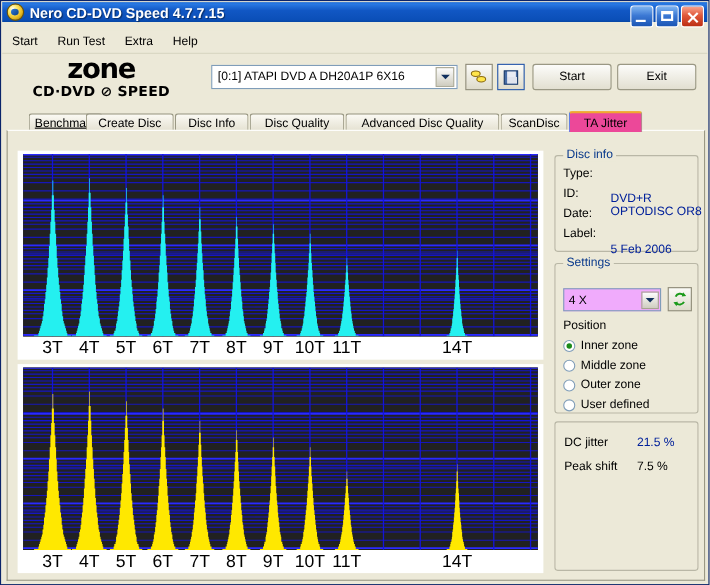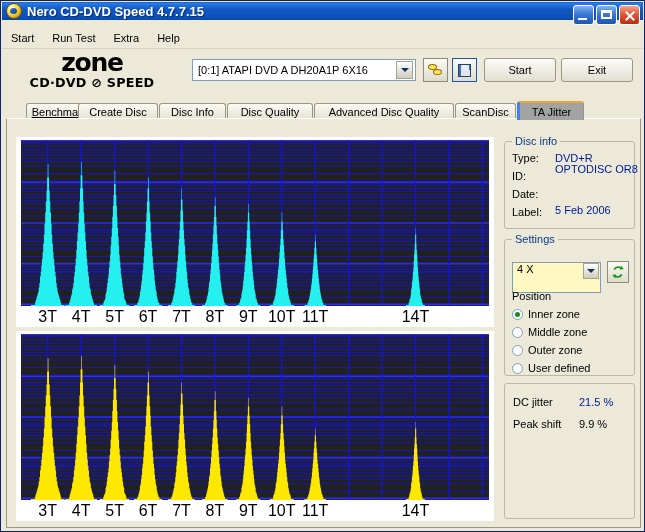--- a/index.html
+++ b/index.html
@@ -129,22 +129,22 @@
   .tab{
     position:absolute;top:2px;height:16px;
     background:linear-gradient(180deg,#fbfaf4,#e4e1d1);
     border:1px solid #9a9884;border-bottom:none;
     border-radius:3px 3px 0 0;box-sizing:border-box;
     font-size:11px;color:#000;cursor:pointer;
     display:flex;align-items:center;justify-content:center;
     white-space:nowrap;padding:0 4px;
   }
   .tab.active{
-    top:0;height:19px;background:#a3a3a3;
-    border-top:2px solid #f0a830;border-left:3px solid #3b82f6;border-right:1px solid #9a9884;
+    top:0;height:19px;background:#ec4899;
+    border-top:2px solid #f0a830;border-left:1px solid #3b82f6;border-right:1px solid #9a9884;
     z-index:5;
   }
 
   
   .panel{
     position:absolute;left:5px;top:117px;width:635px;height:410px;
     background:#ece9d8;border:1px solid #9a9884;border-top-color:#fff;
     box-sizing:border-box;
   }
 
@@ -168,26 +168,26 @@
   .group>legend,.grouptitle{
     position:absolute;top:-7px;left:7px;background:#ece9d8;padding:0 3px;
     font-size:11px;color:#0a3a8c;
   }
   #grp-discinfo{left:497px;top:22px;width:131px;height:88px;}
   #grp-settings{left:497px;top:120px;width:131px;height:137px;}
   #grp-stats{left:497px;top:264px;width:131px;height:136px;}
 
   .inforow{position:absolute;font-size:11px;white-space:nowrap;}
   .infolabel{left:7px;color:#000;}
-  .infoval{left:50px;color:#00209a;}
+  .infoval{left:50px;color:#00209a;margin-top:23px;}
 
   .selectbox{
-    position:absolute;left:7px;top:22px;width:89px;height:31px;
-    background:#fef9c3;border:1px solid #7f9db9;box-sizing:border-box;
-    display:flex;align-items:flex-start;cursor:pointer;
+    position:absolute;left:7px;top:22px;width:89px;height:21px;
+    background:#f0abfc;border:1px solid #7f9db9;box-sizing:border-box;
+    display:flex;align-items:center;cursor:pointer;
   }
   .selectbox .val{padding-left:4px;font-size:11px;color:#000;flex:1;}
   .selectbox .arrowbox{
     width:16px;height:16px;margin-right:1px;flex:0 0 auto;
     background:linear-gradient(180deg,#fdfdfd,#cfcdc0);
     border:1px solid #a6a48f;box-sizing:border-box;
     display:flex;align-items:center;justify-content:center;
   }
   #btn-refresh{
     position:absolute;left:102px;top:21px;width:22px;height:22px;
@@ -464,21 +464,21 @@
         </div>
     </div>
 
     <div class="group" id="grp-discinfo">
       <div class="grouptitle">Disc info</div>
       <div class="inforow infolabel" style="top:10px">Type:</div>
       <div class="inforow infoval" style="top:10px">DVD+R</div>
       <div class="inforow infolabel" style="top:28px">ID:</div>
       <div class="inforow infoval" style="top:21px">OPTODISC OR8</div>
       <div class="inforow infolabel" style="top:46px">Date:</div>
-      <div class="inforow infoval" style="top:62px">5 Feb 2006</div>
+      <div class="inforow infoval" style="top:56px">5 Feb 2006</div>
       <div class="inforow infolabel" style="top:64px">Label:</div>
       <div class="inforow infoval" style="top:64px"></div>
     </div>
 
     <div class="group" id="grp-settings">
       <div class="grouptitle">Settings</div>
 
       <div class="selectbox">
         <span class="val">4 X</span>
         <span class="arrowbox">
@@ -514,17 +514,17 @@
         <span>User defined</span>
       </div>
 
       <div class="mbbox" style="top:146px">0000 MB</div>
     </div>
 
     <div class="group" id="grp-stats">
       <div class="statrow statlabel" style="top:12px">DC jitter</div>
       <div class="statrow statval" id="stat-val-0" style="top: 12px; color: rgb(0, 32, 154);">21.5 %</div>
       <div class="statrow statlabel" style="top:34px">Peak shift</div>
-      <div class="statrow statval" id="stat-val-1" style="top: 34px; color: rgb(0, 0, 0);">9.9 %</div>
+      <div class="statrow statval" id="stat-val-1" style="top: 34px; color: rgb(0, 0, 0);">7.5 %</div>
     </div>
 
   </div>
 </div>
 
 </body></html>

